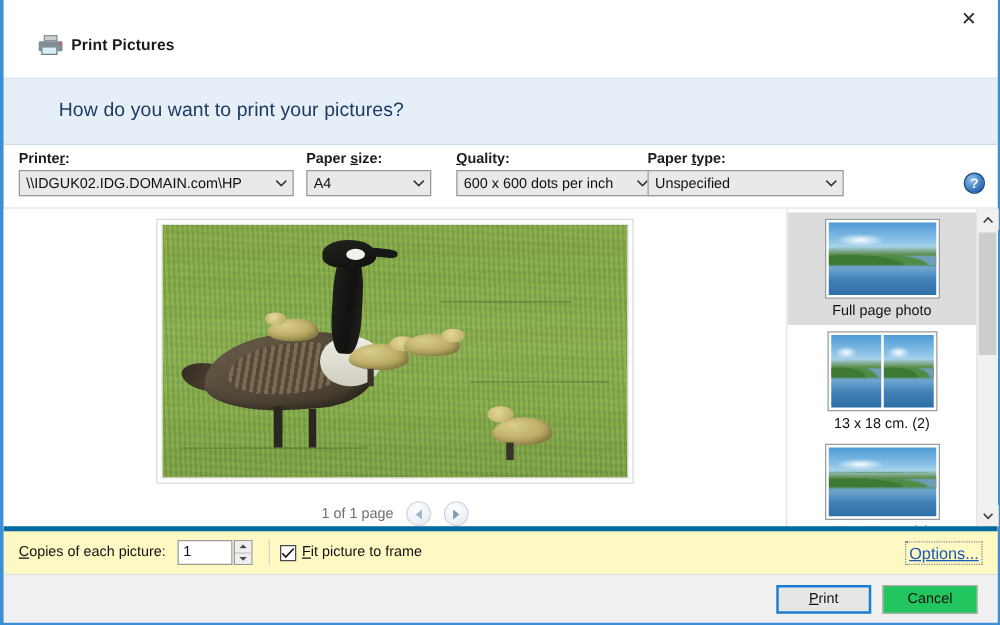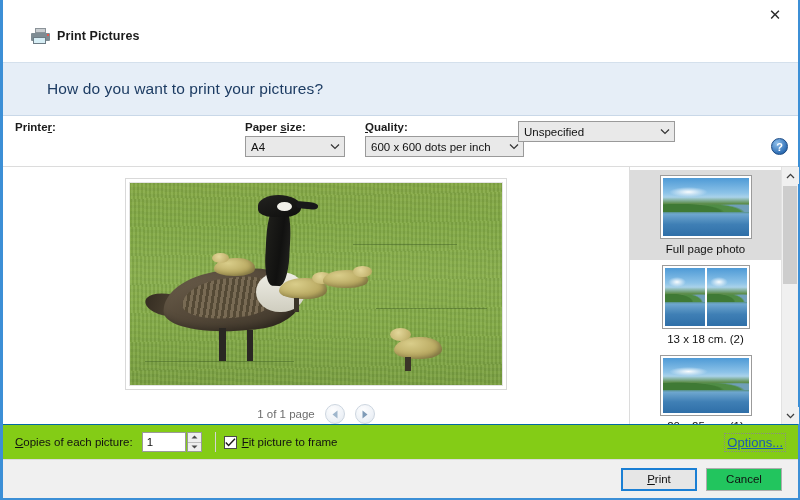--- a/index.html
+++ b/index.html
@@ -225,21 +225,21 @@
     height:17px;width:17px;display:flex;align-items:center;justify-content:center;
     background:#f0f0f0;
   }
   #sb-track{position:absolute;left:0;top:17px;bottom:17px;width:17px;}
   #sb-thumb{
     position:absolute;left:1px;top:2px;width:14px;height:98px;background:#cdcdcd;
   }
 
   
   #copies-bar{
-    flex:0 0 34px;height:34px;background:#84cc16;border-top:1px solid #0369a1;
+    flex:0 0 34px;height:34px;background:#fef9c3;border-top:4px solid #0369a1;
     display:flex;align-items:center;position:relative;
   }
   #copies-label{font-size:11.5px;color:#111;margin-left:12px;}
   #copies-input{
     margin-left:9px;width:44px;height:20px;box-sizing:border-box;
     border:1px solid #9a9a9a;background:#fff;font-size:11.5px;color:#111;
     display:flex;align-items:center;padding-left:4px;
   }
   #copies-spin{
     width:15px;height:20px;margin-left:1px;display:flex;flex-direction:column;
@@ -295,20 +295,28 @@
   </div>
 
   <div id="banner">
     <div id="banner-text">How do you want to print your pictures?</div>
   </div>
 
   <div id="options-row">
 
     <div class="field" style="left:12px;width:220px;">
       <div class="field-label">Printe<u>r</u>:</div>
+      <div class="combo">
+        <span class="combo-val">\\IDGUK02.IDG.DOMAIN.com\HP</span>
+        <span class="combo-arrow">
+          <svg width="10" height="7" viewBox="0 0 10 7">
+              <path d="M1 1.5 L5 5.5 L9 1.5" stroke="#333" stroke-width="1.2" fill="none"></path>
+            </svg>
+        </span>
+      </div>
     </div>
 
     <div class="field" style="left:242px;width:100px;">
       <div class="field-label">Paper <u>s</u>ize:</div>
       <div class="combo">
         <span class="combo-val">A4</span>
         <span class="combo-arrow">
           <svg width="10" height="7" viewBox="0 0 10 7">
               <path d="M1 1.5 L5 5.5 L9 1.5" stroke="#333" stroke-width="1.2" fill="none"></path>
             </svg>
@@ -322,20 +330,21 @@
         <span class="combo-val">600 x 600 dots per inch</span>
         <span class="combo-arrow">
           <svg width="10" height="7" viewBox="0 0 10 7">
               <path d="M1 1.5 L5 5.5 L9 1.5" stroke="#333" stroke-width="1.2" fill="none"></path>
             </svg>
         </span>
       </div>
     </div>
 
     <div class="field" style="left:515px;width:157px;">
+      <div class="field-label">Paper <u>t</u>ype:</div>
       <div class="combo">
         <span class="combo-val">Unspecified</span>
         <span class="combo-arrow">
           <svg width="10" height="7" viewBox="0 0 10 7">
               <path d="M1 1.5 L5 5.5 L9 1.5" stroke="#333" stroke-width="1.2" fill="none"></path>
             </svg>
         </span>
       </div>
     </div>
 

